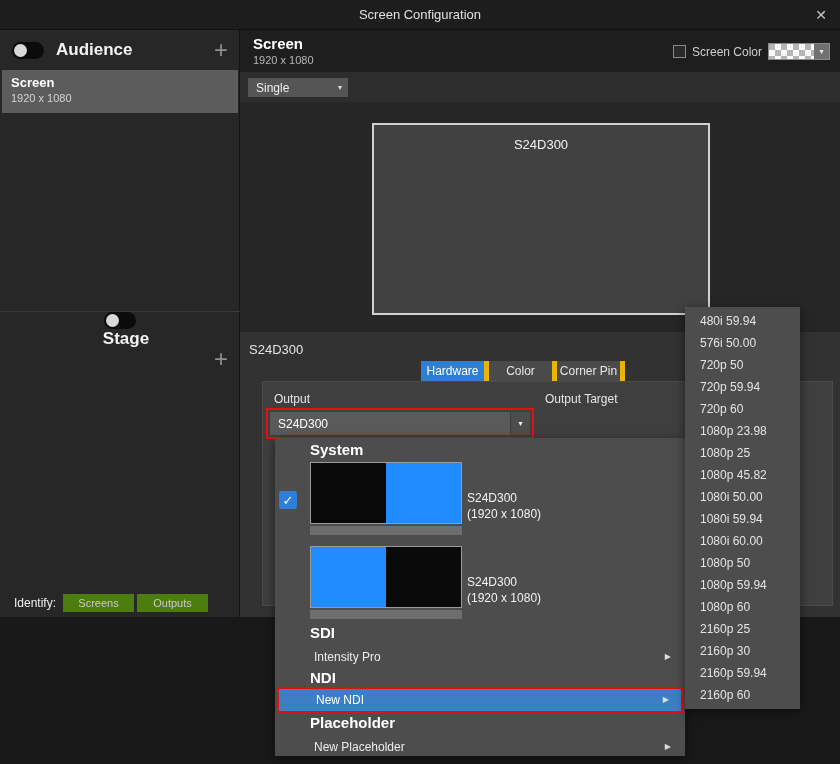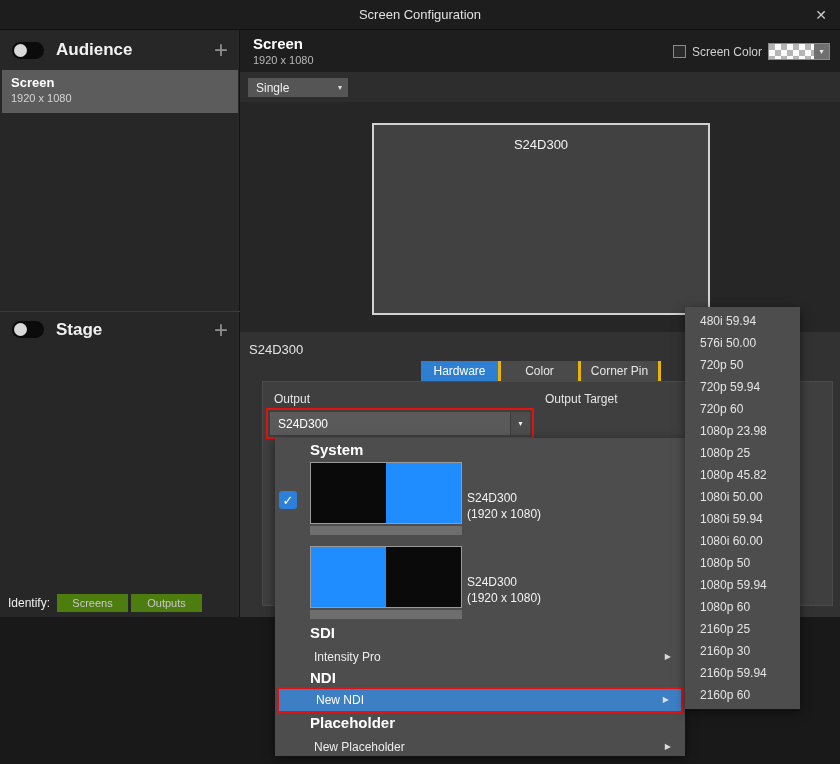--- a/index.html
+++ b/index.html
@@ -12,30 +12,30 @@
     display:flex;align-items:center;justify-content:center;border-bottom:1px solid #101010;}
   .titlebar-text{font-size:13px;color:#e0e0e0;}
   .close-btn{position:absolute;right:13px;top:0;height:30px;display:flex;align-items:center;
     font-size:14px;color:#c8c8c8;}
 
   
   .sidebar{position:absolute;left:0;top:30px;width:240px;height:587px;background:#272727;
     border-right:1px solid #141414;}
   .side-row{position:absolute;left:0;width:240px;display:flex;align-items:center;padding:0 12px;}
   .audience-row{top:30px;height:40px;}
-  .stage-row{top:311px;height:36px;border-top:1px solid #3a3a3a;}
+  .stage-row{top:311px;height:36px;border-top:1px solid #3a3a3a;flex-direction:column;}
   .toggle{width:32px;height:17px;background:#0b0b0b;border-radius:9px;position:relative;flex:none;}
   .toggle .knob{position:absolute;left:2px;top:2px;width:13px;height:13px;border-radius:50%;background:#d9d9d9;}
   .side-title{margin-left:12px;font-size:17px;font-weight:bold;color:#f2f2f2;}
   .add-btn{margin-left:auto;font-size:24px;font-weight:300;color:#8f8f8f;line-height:20px;}
   .screen-item{position:absolute;left:2px;top:70px;width:236px;height:43px;background:#5c5c5c;padding:5px 9px;}
   .screen-item .name{font-size:13px;font-weight:bold;color:#fff;}
   .screen-item .res{font-size:11px;color:#d4d4d4;margin-top:2px;}
   .identify-row{position:absolute;left:0;top:592px;width:240px;height:22px;display:flex;align-items:center;
-    padding:0 8px;gap:3px;}
+    padding:0 14px;gap:3px;}
   .identify-label{font-size:12px;color:#f0f0f0;margin-right:4px;}
   .identify-btn{width:71px;height:18px;background:#4d7c0f;color:#c9c9c9;font-size:11px;text-align:center;line-height:18px;}
 
   
   .main-header{position:absolute;left:240px;top:30px;width:600px;height:42px;background:#1e1e1e;}
   .main-title{position:absolute;left:13px;top:5px;font-size:15px;font-weight:bold;color:#fff;}
   .main-res{position:absolute;left:13px;top:24px;font-size:11px;color:#b8b8b8;}
   .screen-color-group{position:absolute;right:10px;top:13px;display:flex;align-items:center;gap:6px;}
   .checkbox{width:13px;height:13px;background:#2a2a2a;border:1px solid #8a8a8a;}
   .screen-color-label{font-size:12px;color:#cfcfcf;}
@@ -51,22 +51,22 @@
   .dd-caret{margin-left:auto;margin-right:6px;font-size:8px;color:#ddd;}
   .preview{position:absolute;left:240px;top:102px;width:600px;height:230px;background:#262626;}
   .monitor{position:absolute;left:132px;top:21px;width:338px;height:192px;background:#414141;
     border:2px solid #d2d2d2;text-align:center;}
   .monitor-label{display:inline-block;margin-top:12px;font-size:13px;color:#f2f2f2;}
 
   
   .config{position:absolute;left:240px;top:332px;width:600px;height:285px;background:#323232;}
   .config-title{position:absolute;left:9px;top:10px;font-size:13px;color:#e4e4e4;}
   .tabs{position:absolute;left:181px;top:29px;display:flex;height:20px;}
-  .tab{width:80px;text-align:center;line-height:20px;font-size:12px;color:#e6e6e6;background:#4a4a4a;
-    border-right:3px solid #eab308;}
+  .tab{width:68px;text-align:center;line-height:20px;font-size:12px;color:#e6e6e6;background:#4a4a4a;
+    border-right:5px solid #eab308;}
   .tab.active{background:#2e7fd1;color:#fff;}
   .panel{position:absolute;left:22px;top:49px;width:571px;height:225px;background:#3f3f3f;border:1px solid #4b4b4b;}
   .out-label{position:absolute;left:11px;top:10px;font-size:12px;color:#e6e6e6;}
   .output-dd{position:absolute;left:7px;top:30px;width:260px;height:23px;background:#5a5a5a;
     outline:2px solid #e11212;outline-offset:2px;display:flex;align-items:center;font-size:12px;color:#fff;padding-left:8px;}
   .dd-box{margin-left:auto;width:20px;height:100%;background:#4d4d4d;display:flex;align-items:center;
     justify-content:center;font-size:8px;border-left:1px solid #3c3c3c;color:#eee;}
   .target-label{position:absolute;left:282px;top:10px;font-size:12px;color:#e6e6e6;}
   .target-dd{position:absolute;left:281px;top:31px;width:138px;height:22px;background:#5a5a5a;
     display:flex;align-items:center;padding-left:8px;font-size:12px;color:#f0f0f0;}

